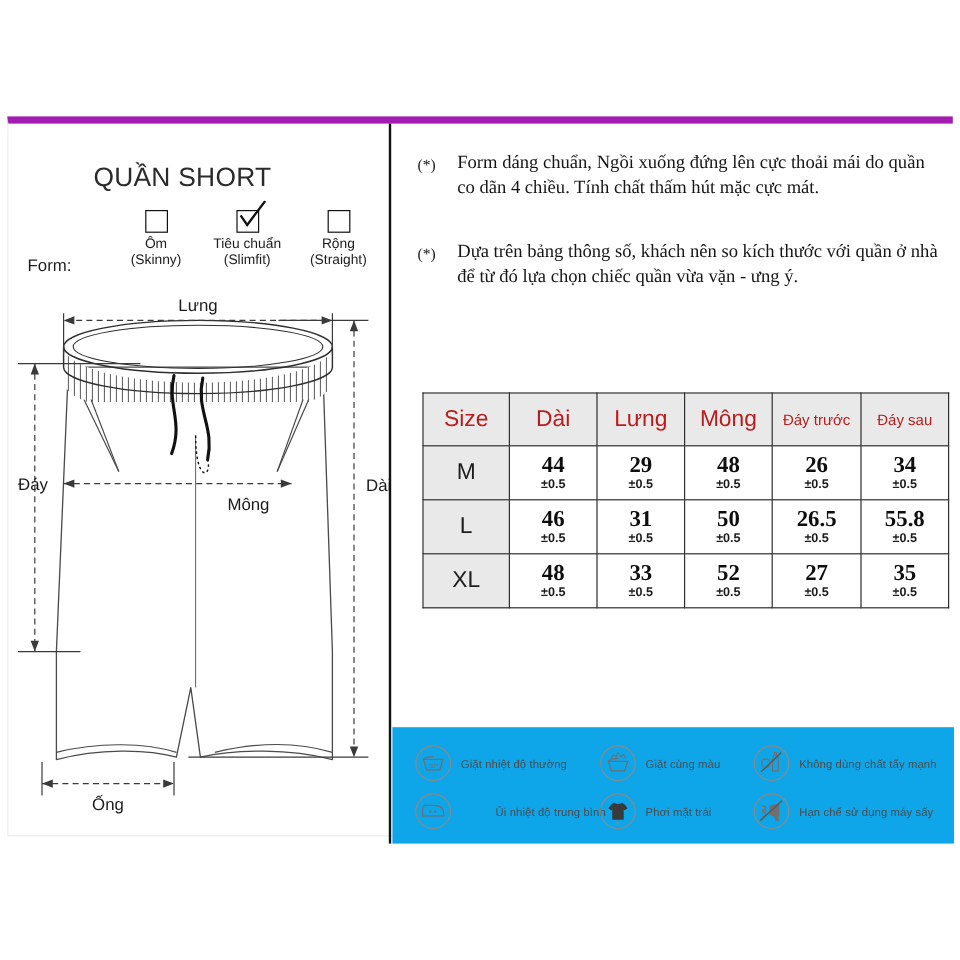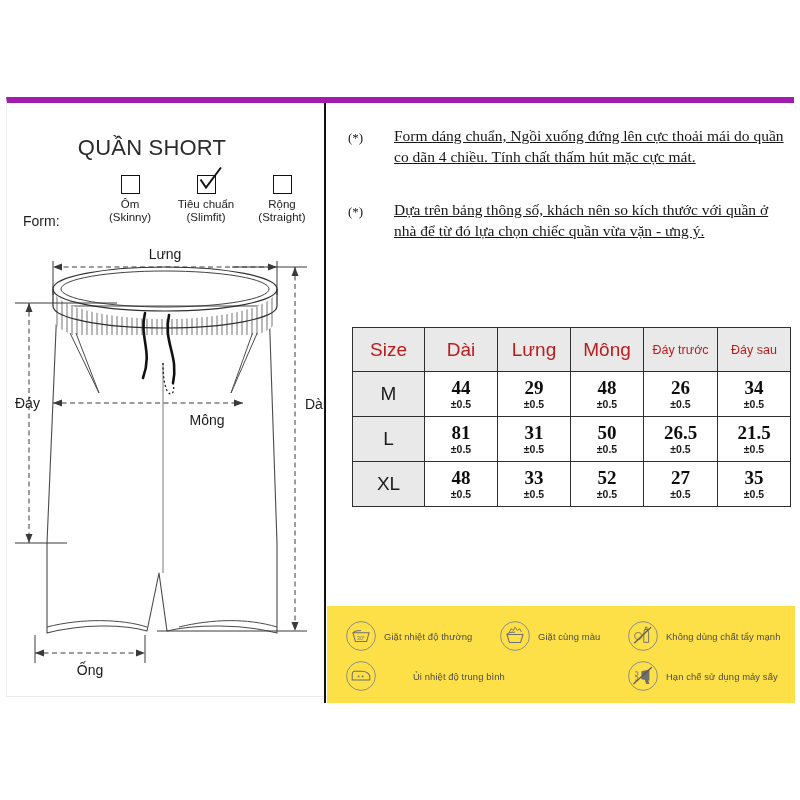--- a/index.html
+++ b/index.html
@@ -118,22 +118,21 @@
     line-height: 21px;
     color: #161616;
   }
   .note .star {
     position: absolute;
     left: 0; top: 2px;
     font-size: 13px;
   }
   .note .body {
     display: block;
-    margin-left: 46px;
-    text-decoration: underline;
+    margin-left: 33px;
   }
   #note-1 { top: 22px; }
   #note-2 { top: 96px; }
 
   
   #size-table {
     position: absolute;
     left: 26px; top: 224px;
     width: 438px;
     border-collapse: collapse;
@@ -180,21 +179,21 @@
     font-weight: bold;
     line-height: 12px;
     color: #1a1a1a;
   }
 
   
   #care-strip {
     position: absolute;
     left: 1px; top: 503px;
     width: 468px; height: 97px;
-    background: #fde047;
+    background: #0ea5e9;
   }
   .care-item {
     position: absolute;
     display: flex;
     align-items: center;
     gap: 7px;
   }
   .care-item .ic {
     width: 32px; height: 32px;
     flex: 0 0 32px;
@@ -427,37 +426,37 @@
               <span class="val-tol">±0.5</span>
             </td>
             <td class="val-cell">
               <span class="val-main">34</span>
               <span class="val-tol">±0.5</span>
             </td>
           </tr>
           <tr>
             <td class="size-cell">L</td>
             <td class="val-cell">
-              <span class="val-main">81</span>
+              <span class="val-main">46</span>
               <span class="val-tol">±0.5</span>
             </td>
             <td class="val-cell">
               <span class="val-main">31</span>
               <span class="val-tol">±0.5</span>
             </td>
             <td class="val-cell">
               <span class="val-main">50</span>
               <span class="val-tol">±0.5</span>
             </td>
             <td class="val-cell">
               <span class="val-main">26.5</span>
               <span class="val-tol">±0.5</span>
             </td>
             <td class="val-cell">
-              <span class="val-main">21.5</span>
+              <span class="val-main">55.8</span>
               <span class="val-tol">±0.5</span>
             </td>
           </tr>
           <tr>
             <td class="size-cell">XL</td>
             <td class="val-cell">
               <span class="val-main">48</span>
               <span class="val-tol">±0.5</span>
             </td>
             <td class="val-cell">
@@ -516,20 +515,28 @@
         <div class="care-item" style="left:18px; top:54px;gap:36px;">
           <svg class="ic" viewBox="0 0 40 40">
             <circle cx="20" cy="20" r="18" fill="none" stroke="#8a8a8a" stroke-width="1.2"></circle>
             <path d="M9,25 L31,25 L31,22 C31,16 26,14 20,14 L12,14 C10,14 9,16 9,19 Z" fill="none" stroke="#6f6f6f" stroke-width="1.3"></path>
             <circle cx="17" cy="20.5" r="1.2" fill="#6f6f6f"></circle>
             <circle cx="22" cy="20.5" r="1.2" fill="#6f6f6f"></circle>
           </svg>
           <span class="lbl">Ủi nhiệt độ trung bình</span>
         </div>
 
+        <div class="care-item" style="left:172px; top:54px;">
+          <svg class="ic" viewBox="0 0 40 40">
+            <circle cx="20" cy="20" r="18" fill="none" stroke="#8a8a8a" stroke-width="1.2"></circle>
+            <path d="M13,13 L16,11 C17.5,13 22.5,13 24,11 L27,13 L30,17 L27,19 L26,18 L26,29 L14,29 L14,18 L13,19 L10,17 Z" fill="#3a3a3a"></path>
+            <text x="20" y="34" text-anchor="middle" font-family="Liberation Sans, sans-serif" font-size="5" fill="#8a8a8a">ⵌ</text>
+          </svg>
+          <span class="lbl">Phơi mặt trái</span>
+        </div>
 
         <div class="care-item" style="left:300px; top:54px;">
           <svg class="ic" viewBox="0 0 40 40">
             <circle cx="20" cy="20" r="18" fill="none" stroke="#8a8a8a" stroke-width="1.2"></circle>
             <path d="M18,14 L28,12 L28,26 L18,24 L18,14 Z" fill="#6f6f6f"></path>
             <path d="M22,24 L24,30 L28,30 L26,24 Z" fill="#6f6f6f"></path>
             <path d="M10,15 C13,14 15,16 13,17 C15,18 13,20 10,19" fill="none" stroke="#6f6f6f" stroke-width="1.1"></path>
             <path d="M10,21 C13,20 15,22 13,23 C15,24 13,26 10,25" fill="none" stroke="#6f6f6f" stroke-width="1.1"></path>
             <line x1="8" y1="30" x2="31" y2="9" stroke="#5a5a5a" stroke-width="1.5"></line>
           </svg>

